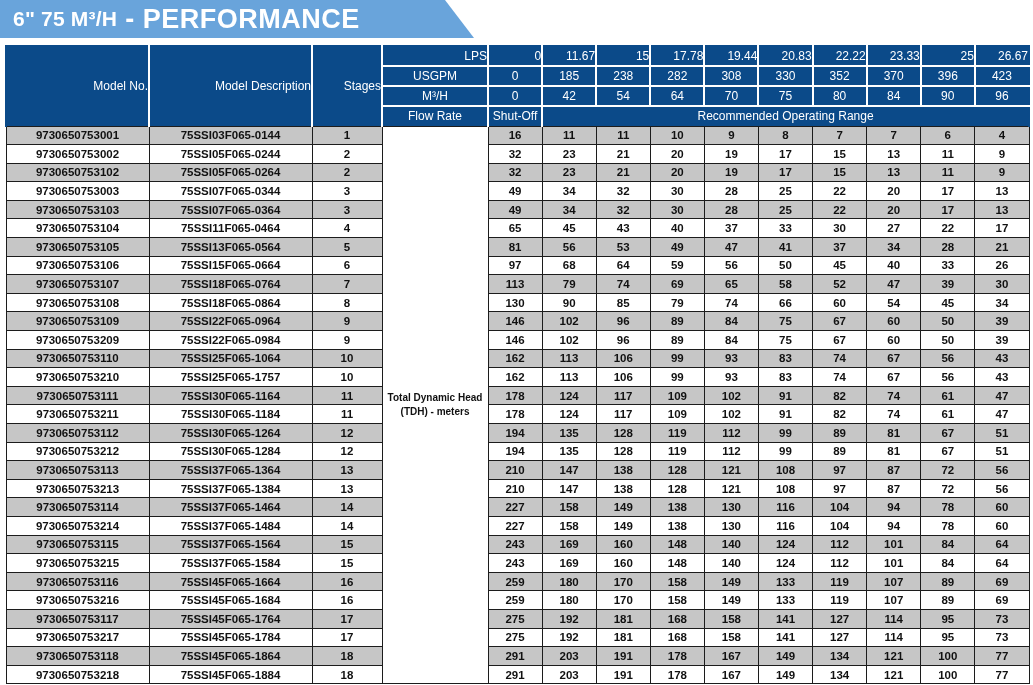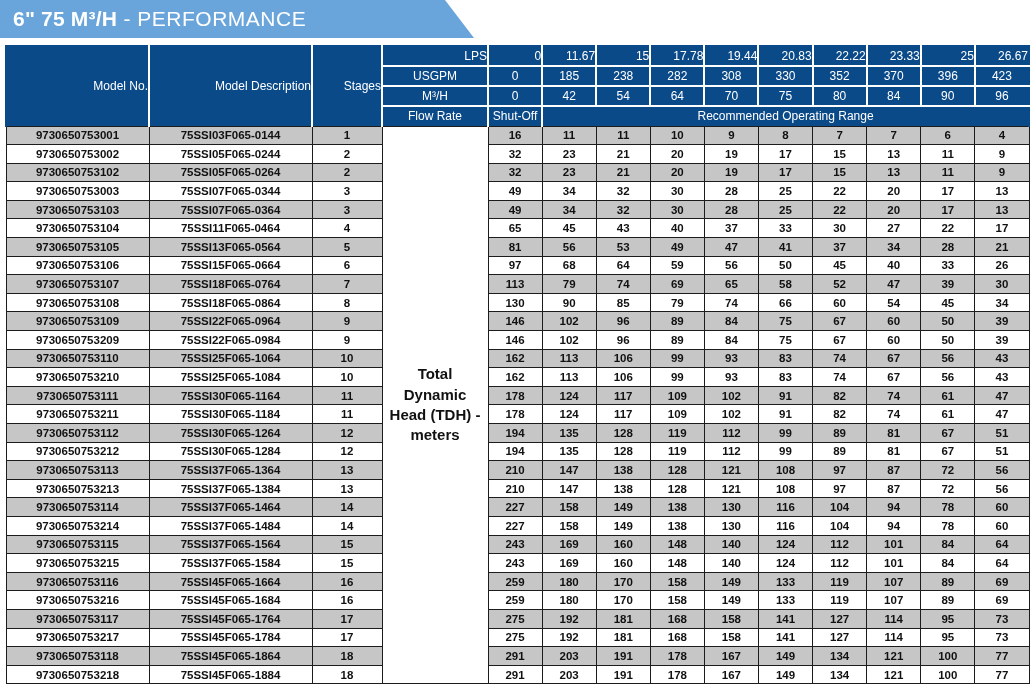--- a/index.html
+++ b/index.html
@@ -18,21 +18,21 @@
   
   .banner{
     width:476px;height:38px;
     background:var(--banner-blue);
     clip-path:polygon(0 0,445px 0,474px 38px,0 38px);
     display:flex;align-items:center;
     padding-left:13px;
     color:#fff;
   }
   .banner-bold{font-size:21px;font-weight:700;letter-spacing:.2px;white-space:pre;}
-  .banner-rest{font-size:21px;font-weight:400;letter-spacing:.5px;white-space:pre;}
+  .banner-rest{font-size:27px;font-weight:700;letter-spacing:.5px;white-space:pre;}
   
   .table-wrap{margin:7px 3px 0 5px;}
   table{
     width:1025px;
     table-layout:fixed;
     border-collapse:collapse;
   }
   td{padding:0;text-align:center;vertical-align:middle;overflow:hidden;}
   
   thead tr{height:20px;}
@@ -50,21 +50,21 @@
   
   tbody tr{height:18.6px;font-weight:bold;}
   tbody td{
     border:1px solid var(--grid-dark);
     font-size:11.5px;
     background:#fff;
   }
   tbody tr:nth-child(odd) td{background:var(--row-gray);}
   tbody td.tdh-cell{
     background:#fff !important;
-    font-size:15px;
+    font-size:10px;
     line-height:1.35;
     padding:4px 4px;
     margin-top:29px;
   }
 </style>
 </head>
 <body>
 
 <div class="banner">
   <span class="banner-bold">6" 75 M³/H</span>
@@ -330,21 +330,21 @@
           <td>99</td>
           <td>93</td>
           <td>83</td>
           <td>74</td>
           <td>67</td>
           <td>56</td>
           <td>43</td>
         </tr>
         <tr>
           <td>9730650753210</td>
-          <td>75SSI25F065-1084</td>
+          <td>75SSI25F065-1757</td>
           <td>10</td>
           <td>162</td>
           <td>113</td>
           <td>106</td>
           <td>99</td>
           <td>93</td>
           <td>83</td>
           <td>74</td>
           <td>67</td>
           <td>56</td>

